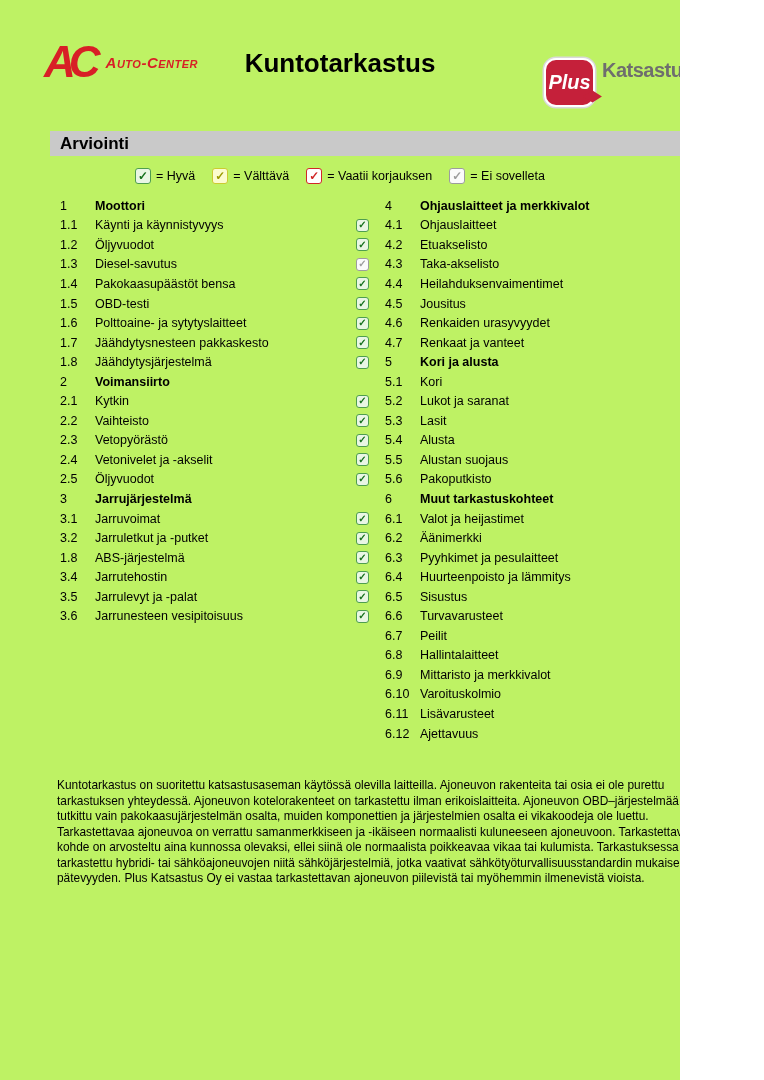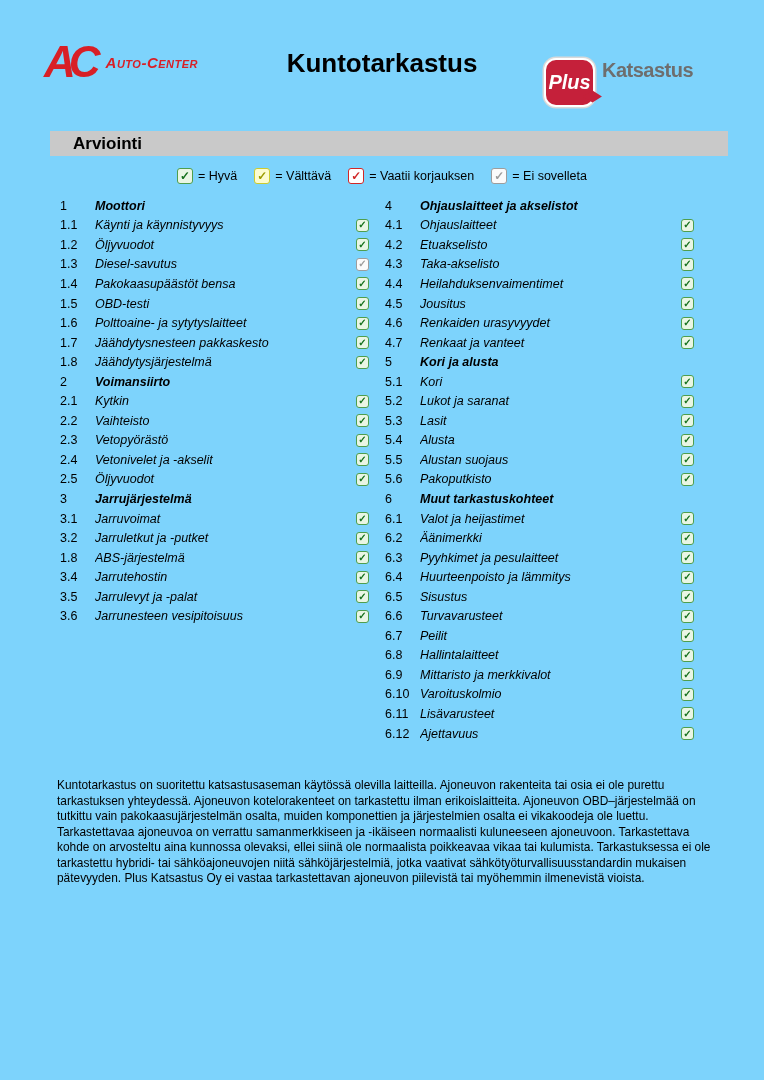--- a/index.html
+++ b/index.html
@@ -1,17 +1,17 @@
 <!DOCTYPE html>
 <html><head>
 <meta charset="utf-8">
 <style>
   html,body { margin:0; padding:0; background:#fff; }
   .page {
-    position:relative; width:764px; height:1080px; background:#7dd3fc;
+    position:relative; width:680px; height:1080px; background:#bef264;
     font-family:"Liberation Sans", sans-serif; color:#000; overflow:hidden;
   }
 
   
   .header { position:absolute; top:36px; left:0; right:0; height:64px; }
   .ac-logo { position:absolute; left:44px; top:4px; display:flex; align-items:center; color:#d81f26; }
   .ac-mono { font-size:44px; font-weight:bold; font-style:italic; letter-spacing:-7px; line-height:1; }
   .ac-name { font-size:15px; font-weight:bold; font-style:italic; font-variant:small-caps; margin-left:12px; letter-spacing:0.5px; }
   .doc-title { position:absolute; left:0; right:0; top:12px; text-align:center; font-size:26px; font-weight:bold; }
   .plus-logo { position:absolute; left:546px; top:0; display:flex; align-items:center; }
@@ -25,21 +25,21 @@
     content:""; position:absolute; right:-5px; bottom:3px; width:11px; height:11px;
     background:#c5203a; transform:rotate(45deg) skew(-12deg,-12deg);
   }
   .plus-word { color:#fff; font-size:20px; font-weight:bold; font-style:italic; }
   .katsastus-word { margin-left:9px; font-size:20px; font-weight:bold; color:#6e6e6e; letter-spacing:-0.5px; }
 
   
   .section-bar {
     position:absolute; left:50px; width:678px; top:131px; height:25px;
     background:#c9c9c9; display:flex; align-items:center;
-    padding-left:23px; box-sizing:border-box; font-size:17px; font-weight:bold;
+    padding-left:10px; box-sizing:border-box; font-size:17px; font-weight:bold;
   }
 
   
   .legend { position:absolute; top:168px; left:0; right:0; display:flex; justify-content:center; align-items:center; gap:17px; font-size:12.5px; }
   .legend-item { display:flex; align-items:center; gap:5px; }
 
   
   .cb {
     box-sizing:border-box; border:1.5px solid; border-radius:3px;
     display:inline-flex; align-items:center; justify-content:center;
@@ -50,21 +50,21 @@
   .cb.good   { background:#e9f6e4; border-color:#4e9e4e; color:#15701c; }
   .cb.fair   { background:#fcfccf; border-color:#cbcb30; color:#9b9b00; }
   .cb.repair { background:#ffffff; border-color:#d02828; color:#d02828; }
   .cb.na     { background:#fbfbfb; border-color:#9d9d9d; color:#9d9d9d; }
 
   
   .checklist { position:absolute; top:196px; left:60px; display:flex; gap:15px; }
   .col { width:310px; }
   .row { display:flex; align-items:center; height:19.55px; font-size:12.5px; }
   .num { width:35px; flex:none; }
-  .lbl { flex:1; white-space:nowrap; overflow:hidden;font-style:italic; }
+  .lbl { flex:1; white-space:nowrap; overflow:hidden; }
   .lbl.hdr { font-weight:bold; }
   .ckcol { width:14px; flex:none; display:flex; }
 
   
   .disclaimer { position:absolute; top:778px; left:57px; width:668px; font-size:11.9px; line-height:15.5px; text-align:left; }
 
   
   .page-footer { position:absolute; top:1089px; left:57px; right:44px; height:16px; font-size:11.5px; font-style:italic; }
   .footer-page { position:absolute; left:0; right:0; text-align:center; }
   .footer-date { position:absolute; right:0; top:0; }
@@ -258,21 +258,21 @@
           <span class="num">3.6</span>
           <span class="lbl">Jarrunesteen vesipitoisuus</span>
           <span class="ckcol">
             <span class="cb good">✓</span>
           </span>
         </div>
       </div>
     <div class="col" id="col-right">
         <div class="row">
           <span class="num hdr">4</span>
-          <span class="lbl hdr">Ohjauslaitteet ja akselistot</span>
+          <span class="lbl hdr">Ohjauslaitteet ja merkkivalot</span>
           <span class="ckcol"></span>
         </div>
         <div class="row">
           <span class="num">4.1</span>
           <span class="lbl">Ohjauslaitteet</span>
           <span class="ckcol">
             <span class="cb good">✓</span>
           </span>
         </div>
         <div class="row">

